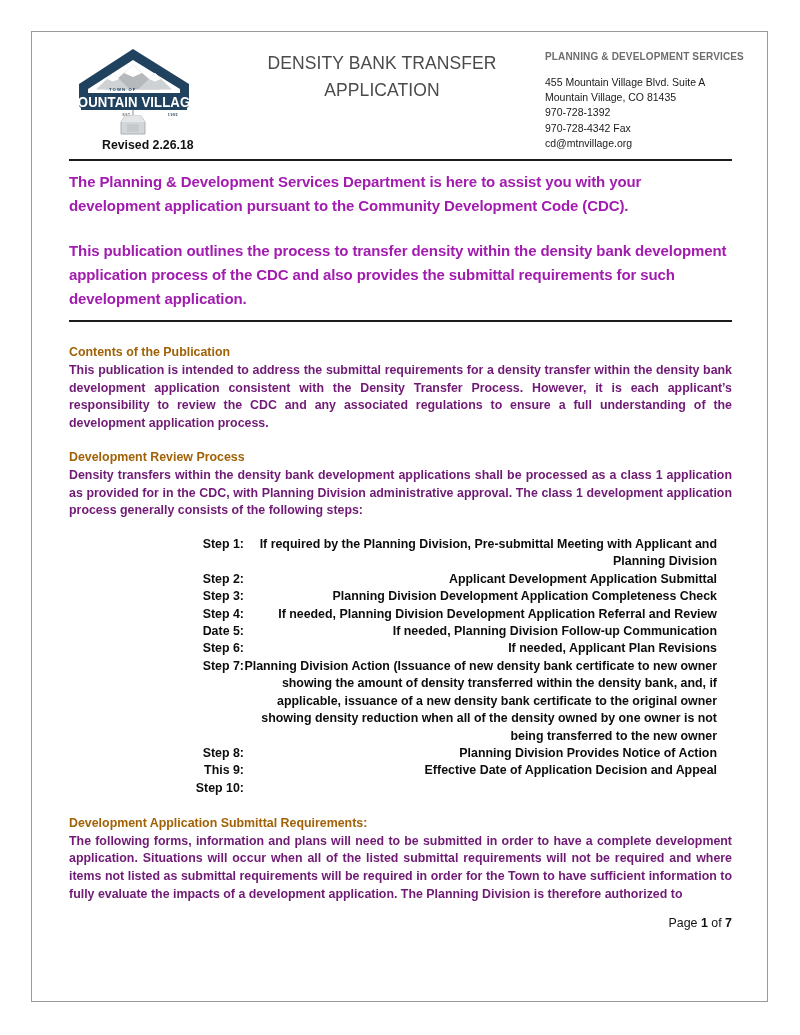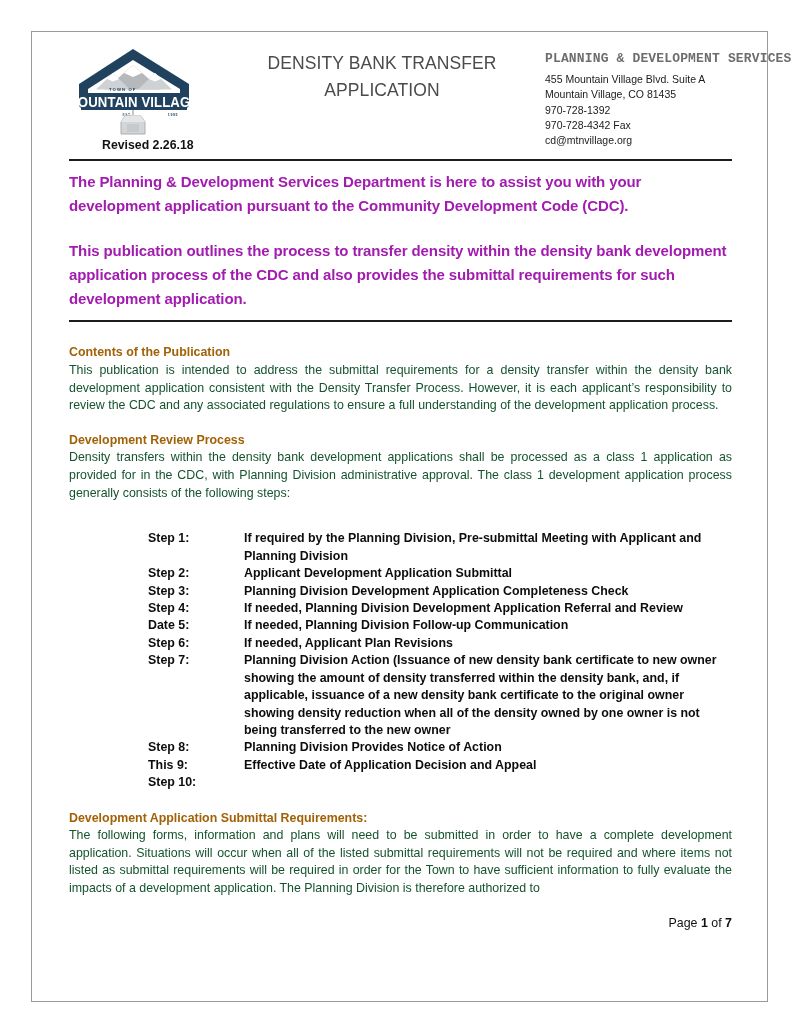--- a/index.html
+++ b/index.html
@@ -61,26 +61,26 @@
   .contact {
     position: absolute;
     left: 513px;
     top: 18px;
     width: 215px;
     color: #1a1a1a;
     font-size: 10.5px;
     line-height: 1.46;
   }
   .contact .dept {
-    font-family: Liberation Mono, monospace;
-    font-weight: bold;
-    font-size: 13px;
+    font-family: Liberation Sans, sans-serif;
+    font-weight: bold;
+    font-size: 10px;
     color: #6d6d6d;
     letter-spacing: 0.15px;
-    margin-bottom: 3px;
+    margin-bottom: 10px;
   }
   .contact div { white-space: nowrap; }
 
   .revised {
     position: absolute;
     left: 70px;
     top: 106px;
     font-size: 12.3px;
     font-weight: bold;
     color: #121212;
@@ -119,30 +119,32 @@
     margin-top: 0;
   }
   .sec-head {
     font-size: 12.4px;
     font-weight: bold;
     color: #a16207;
     line-height: 1.42;
   }
   .body-text {
     font-size: 12.4px;
-    color: #14532d;
+    color: #701a75;
     line-height: 1.42;
     text-align: justify;
     margin: 0;
+    font-weight: bold;
   }
 
   
   .steps {
-    margin-top: 28px;
+    margin-top: 16px;
     padding-left: 79px;
+    text-align: right;
   }
   .step-row {
     display: flex;
     font-size: 12.4px;
     font-weight: bold;
     color: #0d0d0d;
     line-height: 1.405;
   }
   .step-label {
     width: 96px;

